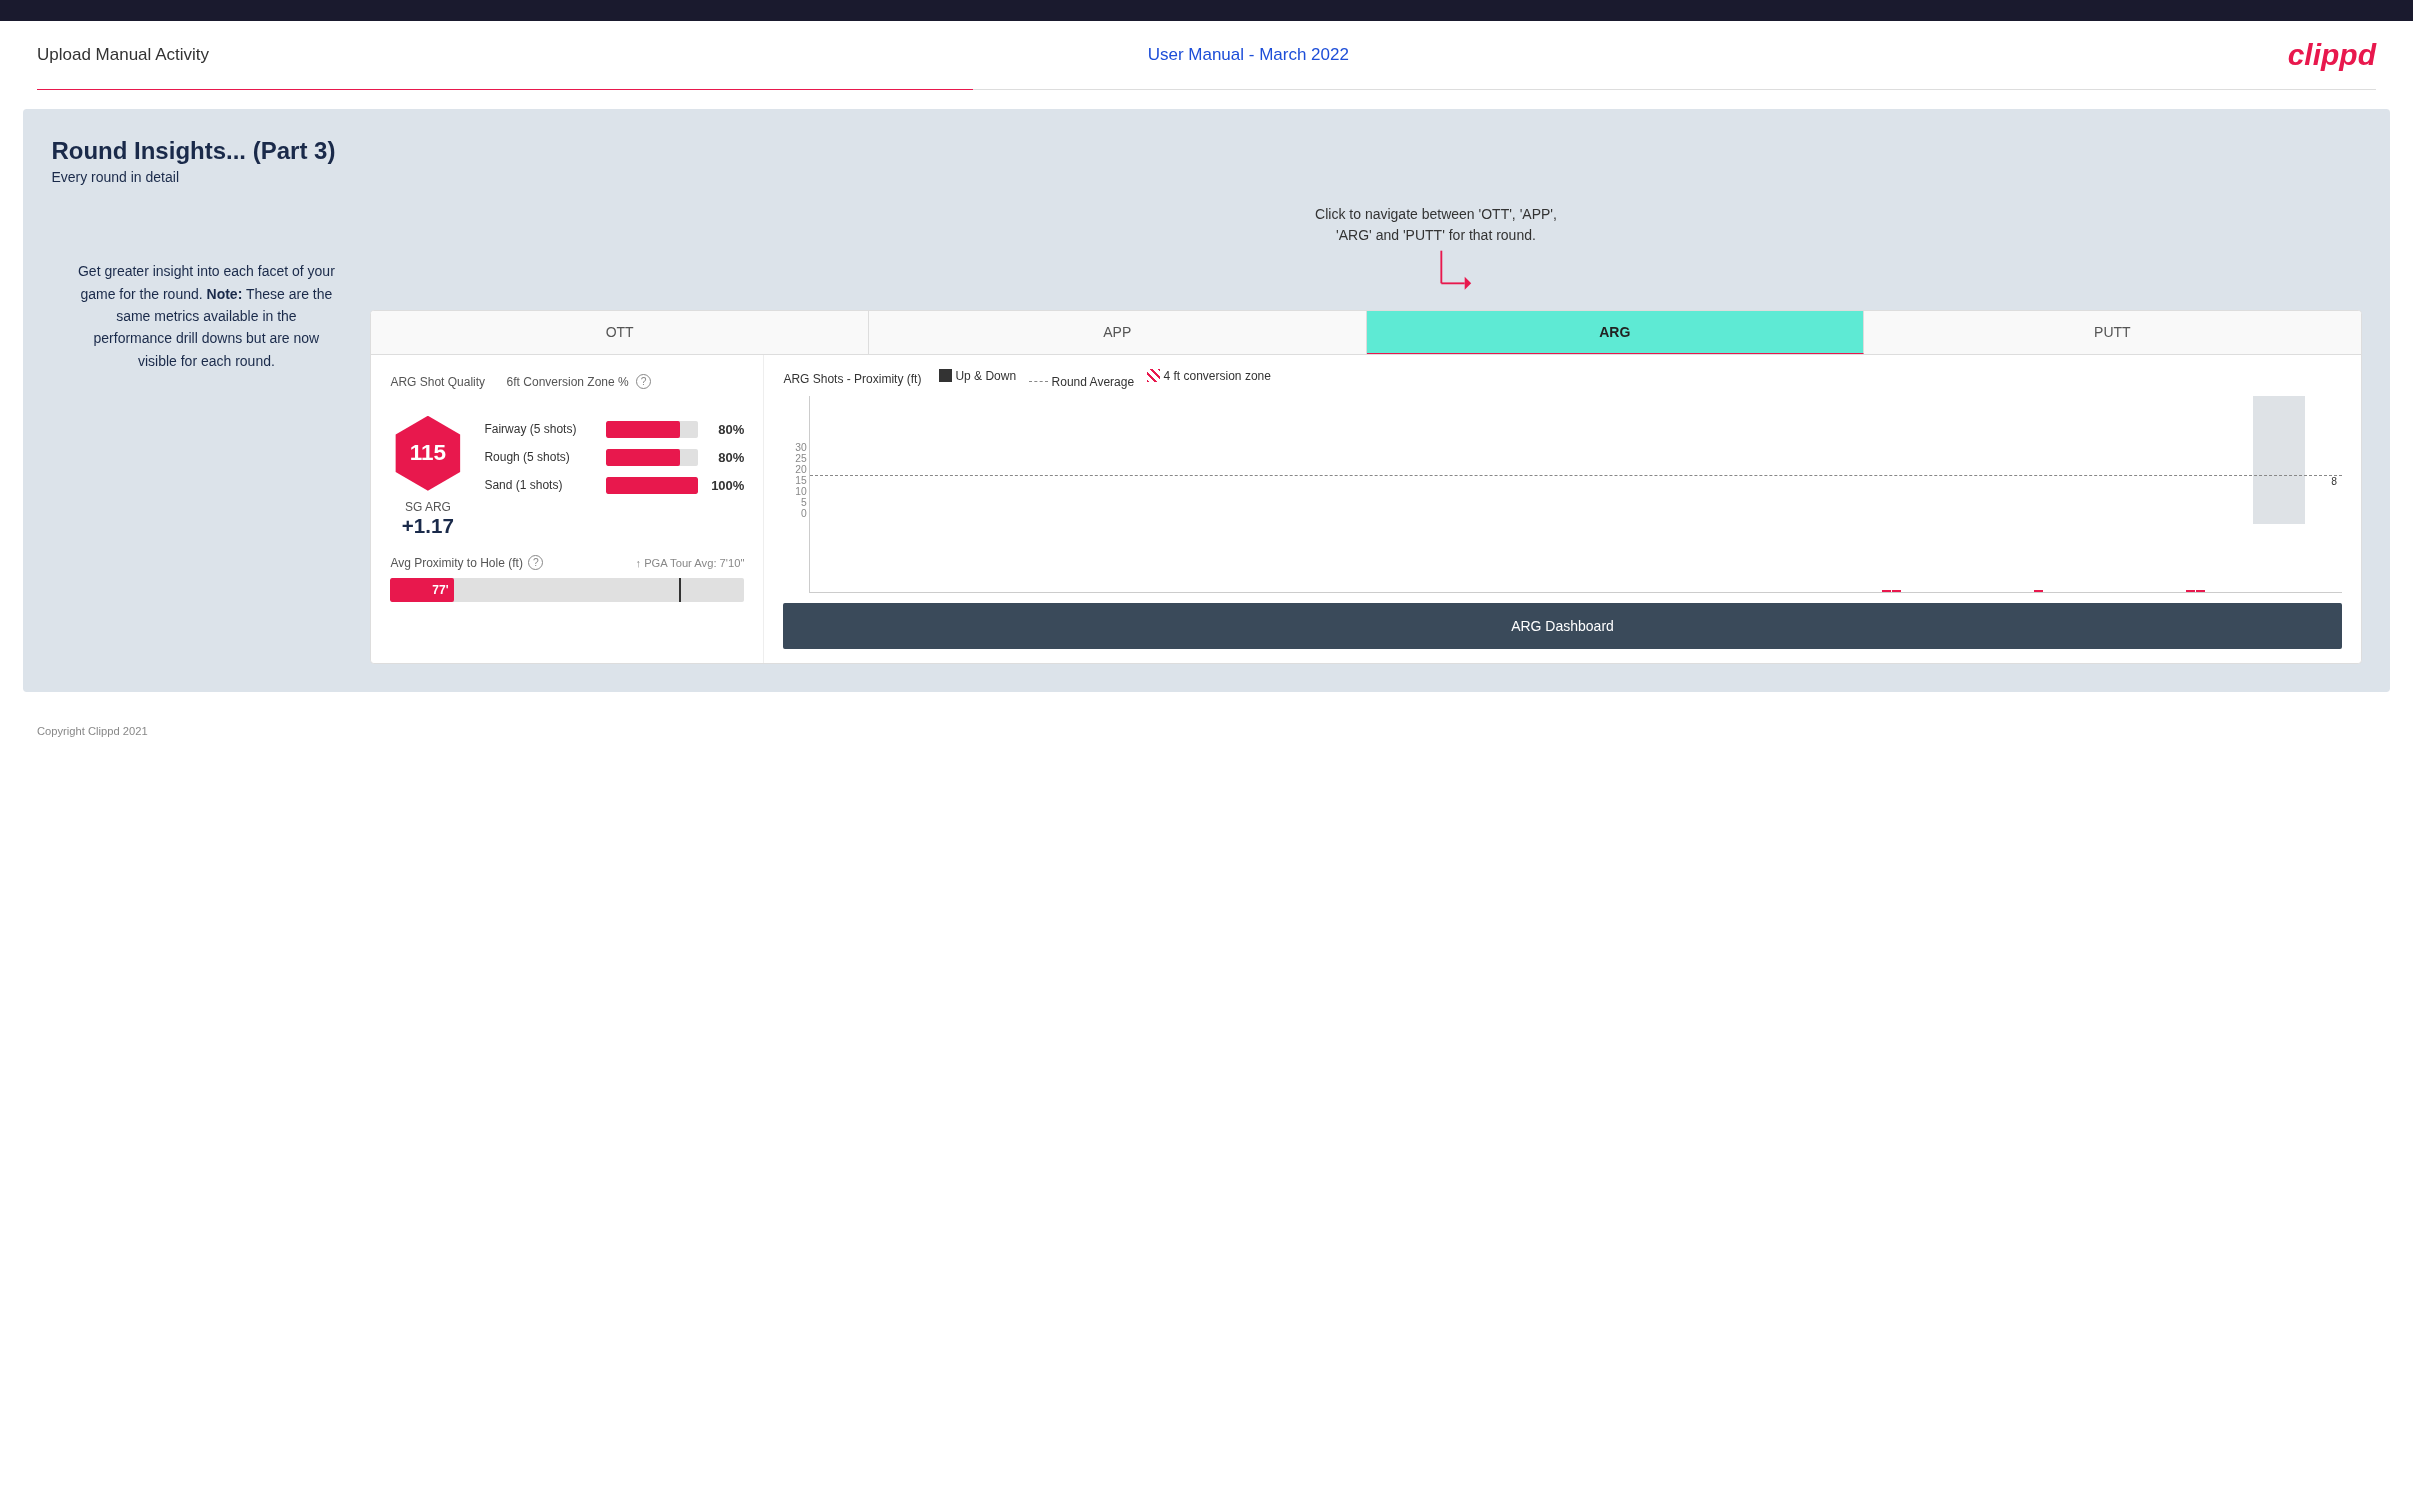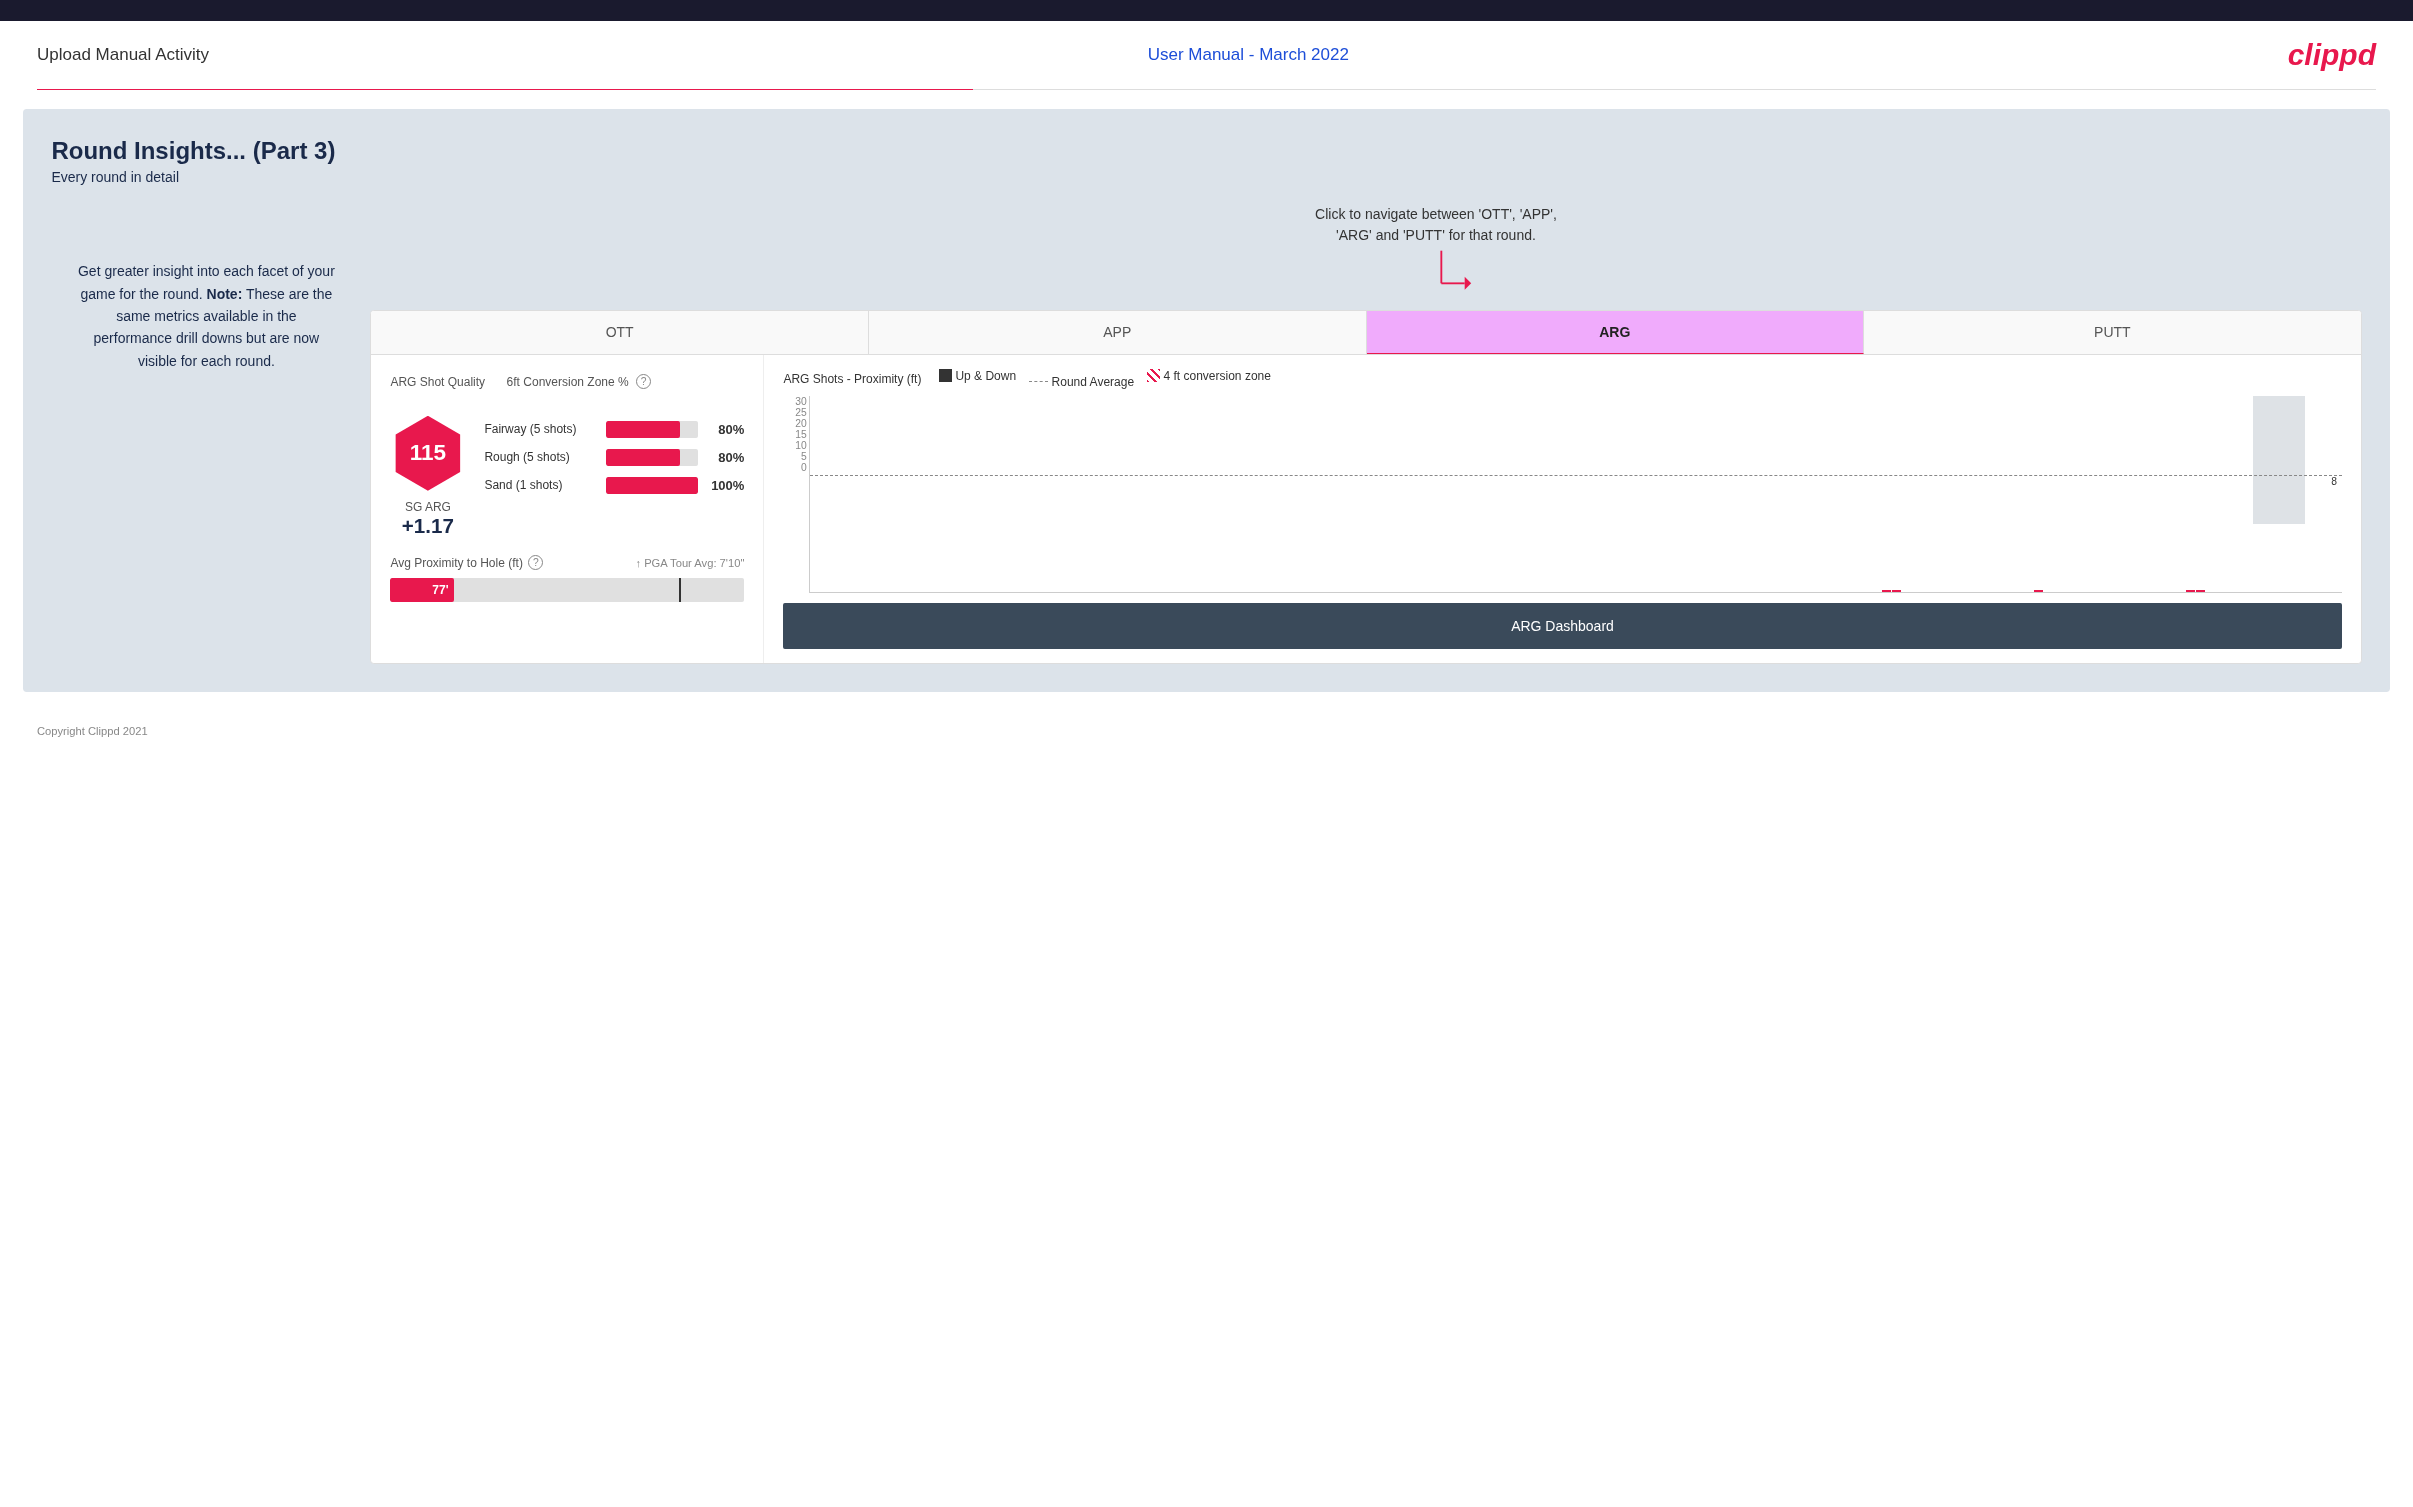--- a/index.html
+++ b/index.html
@@ -102,21 +102,21 @@
       padding: 13px 0;
       text-align: center;
       font-size: 14px;
       color: #555;
       cursor: pointer;
       border-right: 0.9px solid #ddd;
       background: #f9f9f9;
     }
     .tab:last-child { border-right: none; }
     .tab.active {
-      background: #f0abfc;
+      background: #5eead4;
       font-weight: 600;
       color: #222;
       border-bottom: 1.9px solid #e8184d;
     }
     .card-body {
       display: flex;
       gap: 0;
     }
     .left-section {
       width: 393px;
@@ -416,21 +416,21 @@
                 </span>
                 <span class="legend-item" style="display:inline-flex; align-items:center; gap:3.7px;">
                   <span style="width:13px;height:13px;background:repeating-linear-gradient(45deg,#e8184d,#e8184d 1.9px,#fff 1.9px,#fff 5.6px);display:inline-block;"></span>
                   <span>4 ft conversion zone</span>
                 </span>
               </span>
             </div>
 
             <div style="position:relative; margin-top:7.5px;">
 
-              <div style="position:absolute; left:0; top:0; bottom:28px; width:23.4px; display:flex; flex-direction:column; justify-content:flex-start; font-size:10.3px; color:#888; text-align:right;">
+              <div style="position:absolute; left:0; top:0; bottom:28px; width:23.4px; display:flex; flex-direction:column; justify-content:center; font-size:10.3px; color:#888; text-align:right;">
                 <span>30</span>
                 <span>25</span>
                 <span>20</span>
                 <span>15</span>
                 <span>10</span>
                 <span>5</span>
                 <span>0</span>
               </div>
 
               <div style="margin-left:26px; position:relative; height:197px; border-left:0.9px solid #ccc; border-bottom:0.9px solid #ccc;">

